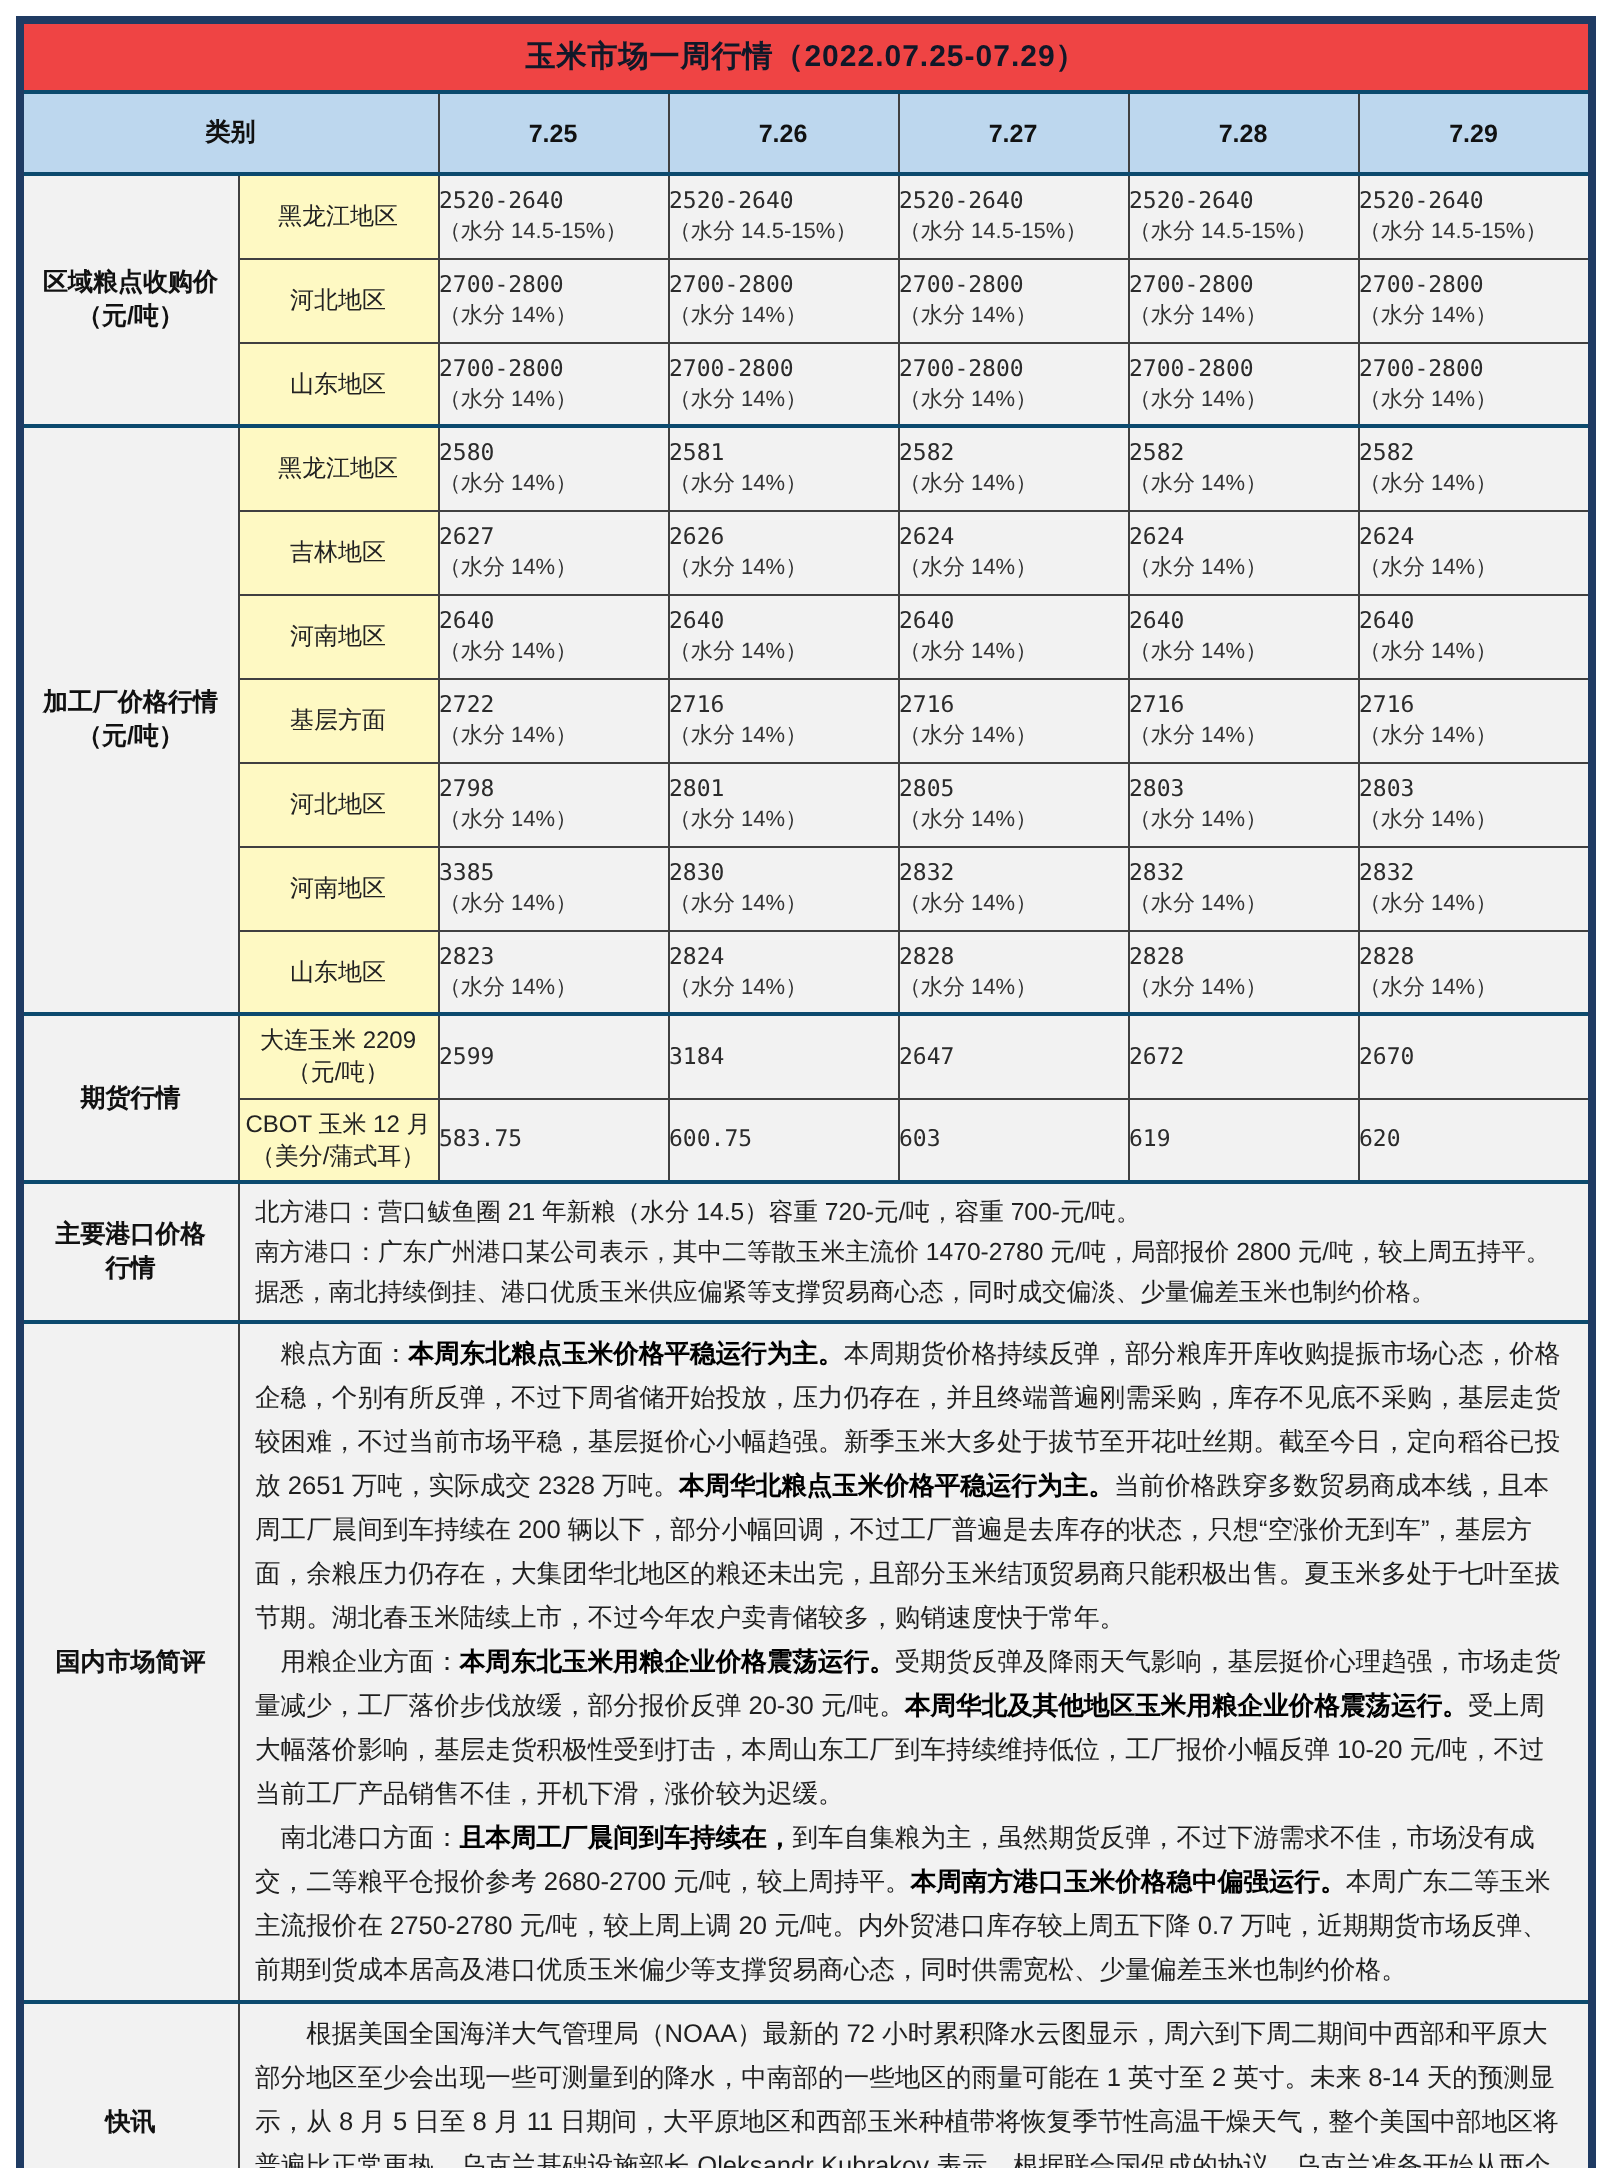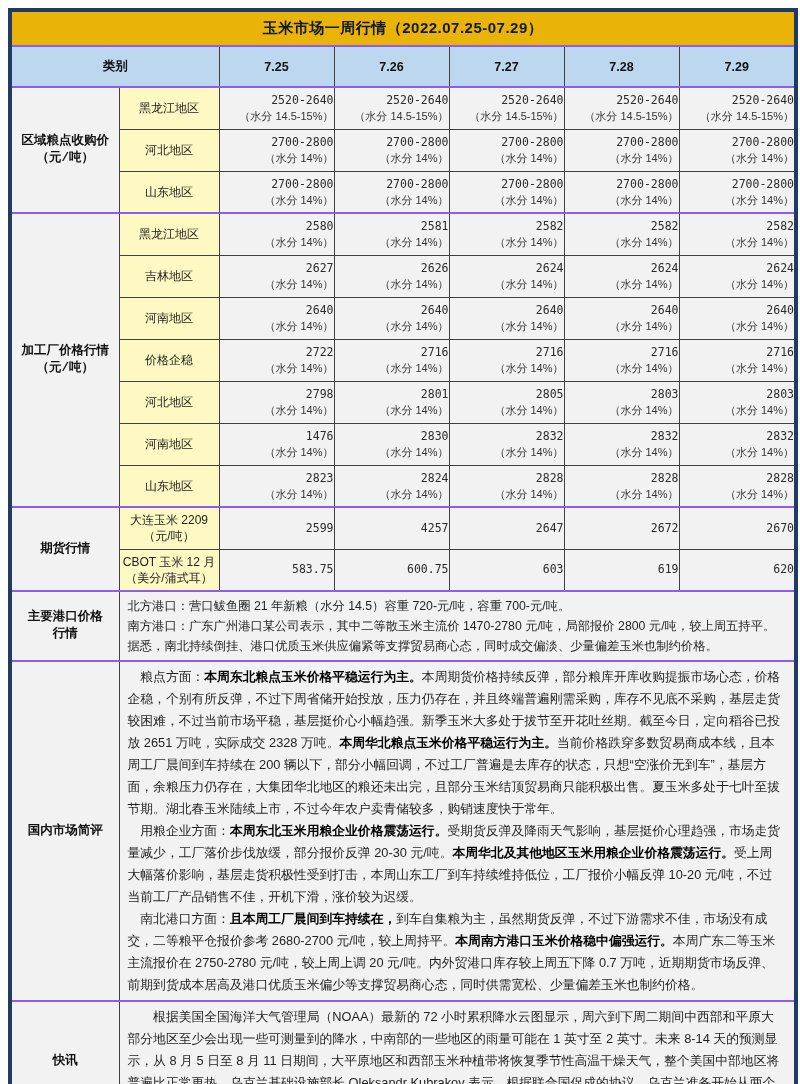--- a/index.html
+++ b/index.html
@@ -1,30 +1,30 @@
 <!DOCTYPE html>
 <html><head>
 <meta charset="utf-8">
 <style>
   html,body{margin:0;padding:0;background:#ffffff;}
   body{width:800px;font-family:"Liberation Sans","DejaVu Sans",sans-serif;color:#1a1a1a;}
   .page{box-sizing:border-box;width:800px;min-height:1084px;padding:8px 6px 6px 8px;background:#fff;}
   table.report{border-collapse:collapse;table-layout:fixed;width:786px;border:4px solid #1f3b63;background:#fff;}
   td,th{border:1px solid #404040;padding:0;vertical-align:middle;word-break:break-all;}
-  tr.sec-top td,tr.sec-top th{border-top:2px solid #8b5cf6;}
-
-  .title-row th{background:#eab308;height:33px;font-size:15px;font-weight:bold;color:#101828;text-align:center;letter-spacing:.5px;}
+  tr.sec-top td,tr.sec-top th{border-top:2px solid #0c4a6e;}
+
+  .title-row th{background:#ef4444;height:33px;font-size:15px;font-weight:bold;color:#101828;text-align:center;letter-spacing:.5px;}
   .header-row th{background:#bdd7ee;height:39px;font-size:12.5px;font-weight:bold;text-align:center;color:#111;}
 
   .sec-label{background:#f2f2f2;font-weight:bold;text-align:center;font-size:12.5px;color:#111;}
-  .lbl-line{line-height:17px;font-family:Liberation Mono, monospace;}
+  .lbl-line{line-height:17px;}
   .region{background:#fef9c3;text-align:center;font-size:12px;color:#222;}
   .rg-line{line-height:16px;}
   .price-row{height:42px;}
-  .val{background:#f2f2f2;text-align:right;color:#2b2b2b;}
+  .val{background:#f2f2f2;text-align:left;color:#2b2b2b;}
   .val .num{font-size:11.5px;line-height:17px;font-family:"DejaVu Sans Mono","Liberation Mono",monospace;}
   .val .note{font-size:11px;line-height:15px;color:#333;}
 
   .text-row .text-content{background:#f2f2f2;text-align:left;padding:4px 10px 4px 8px;vertical-align:middle;}
   .text-row p.para{margin:0;color:#1f1f1f;}
   .port .text-content{height:57px;}
   .port p.para{font-size:12.3px;line-height:20px;text-indent:0;}
   .comment .text-content{height:281px;}
   .comment p.para{font-size:12.8px;line-height:22px;text-indent:1em;}
   .news .text-content{height:91px;}
@@ -213,21 +213,21 @@
             <div class="num">2640</div>
             <div class="note">（水分 14%）</div>
           </td>
           <td class="val">
             <div class="num">2640</div>
             <div class="note">（水分 14%）</div>
           </td>
         </tr>
         <tr class="price-row s2">
           <td class="region">
-            <div class="rg-line">价格企稳</div>
+            <div class="rg-line">基层方面</div>
           </td>
           <td class="val">
             <div class="num">2722</div>
             <div class="note">（水分 14%）</div>
           </td>
           <td class="val">
             <div class="num">2716</div>
             <div class="note">（水分 14%）</div>
           </td>
           <td class="val">
@@ -266,21 +266,21 @@
           <td class="val">
             <div class="num">2803</div>
             <div class="note">（水分 14%）</div>
           </td>
         </tr>
         <tr class="price-row s2">
           <td class="region">
             <div class="rg-line">河南地区</div>
           </td>
           <td class="val">
-            <div class="num">1476</div>
+            <div class="num">3385</div>
             <div class="note">（水分 14%）</div>
           </td>
           <td class="val">
             <div class="num">2830</div>
             <div class="note">（水分 14%）</div>
           </td>
           <td class="val">
             <div class="num">2832</div>
             <div class="note">（水分 14%）</div>
           </td>
@@ -323,21 +323,21 @@
             <div class="lbl-line">期货行情</div>
           </td>
           <td class="region">
             <div class="rg-line">大连玉米 2209</div>
             <div class="rg-line">（元/吨）</div>
           </td>
           <td class="val">
             <div class="num">2599</div>
           </td>
           <td class="val">
-            <div class="num">4257</div>
+            <div class="num">3184</div>
           </td>
           <td class="val">
             <div class="num">2647</div>
           </td>
           <td class="val">
             <div class="num">2672</div>
           </td>
           <td class="val">
             <div class="num">2670</div>
           </td>

